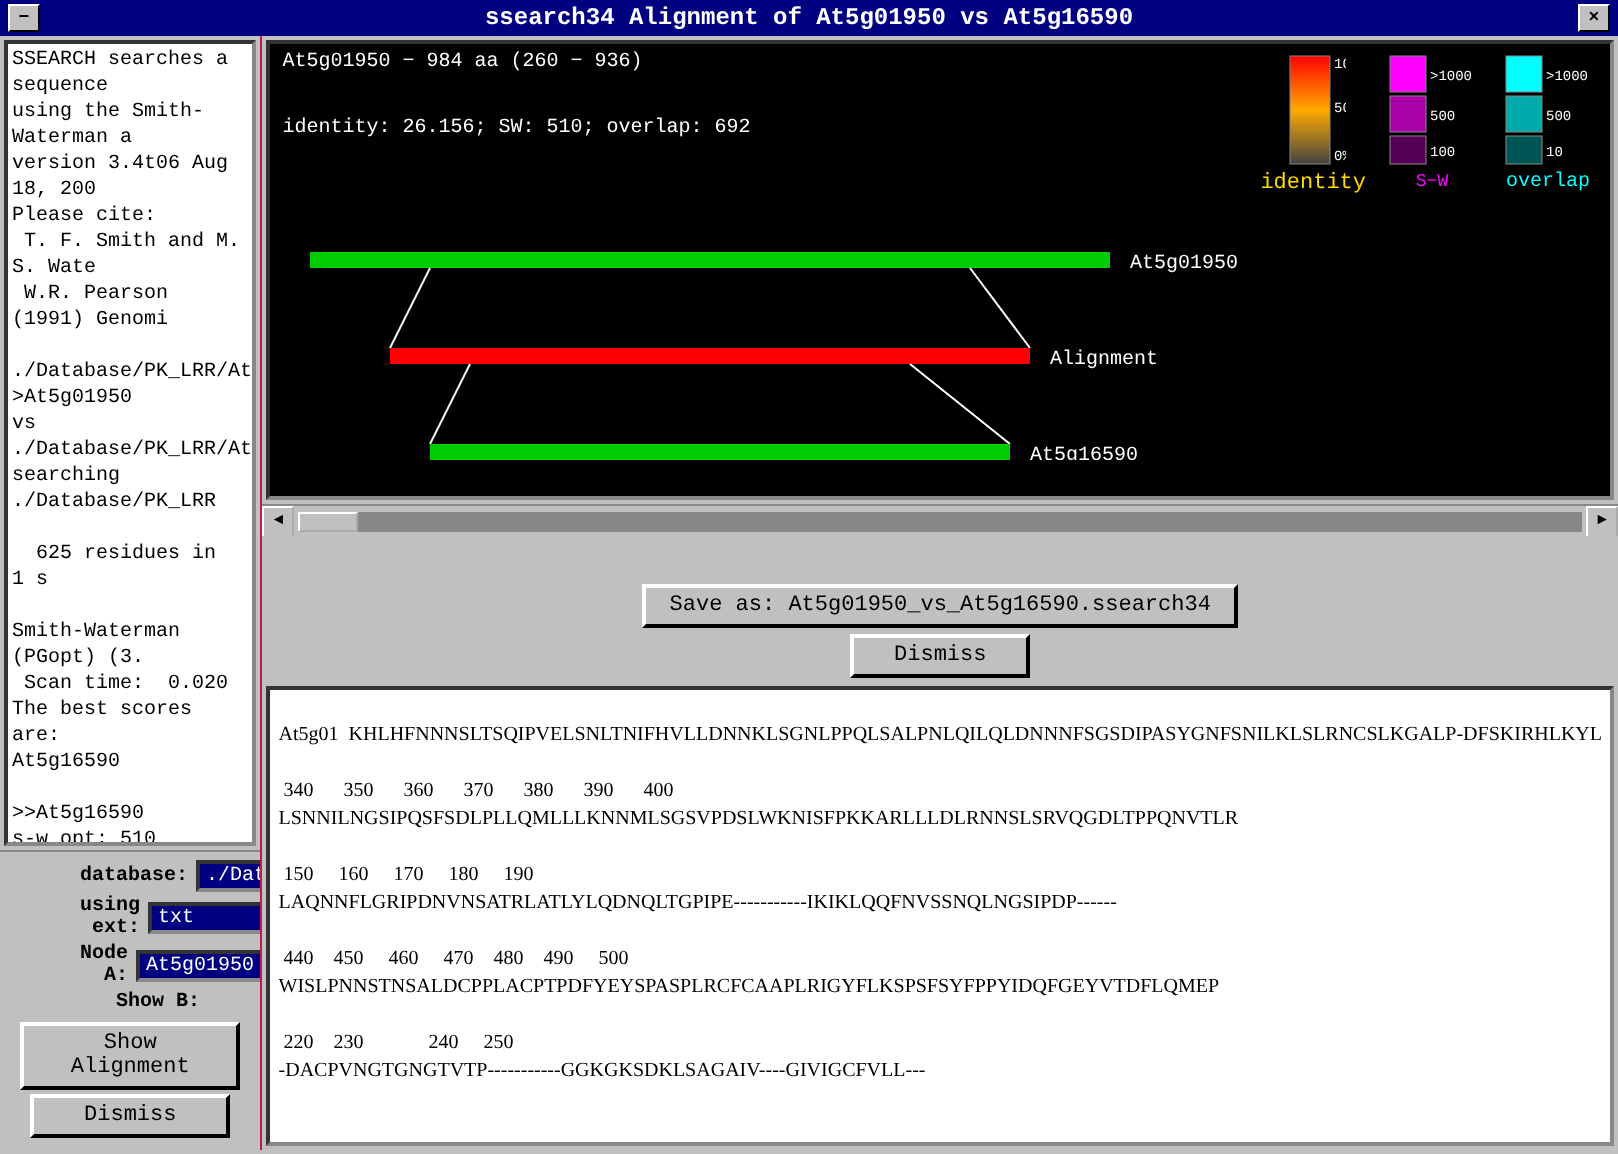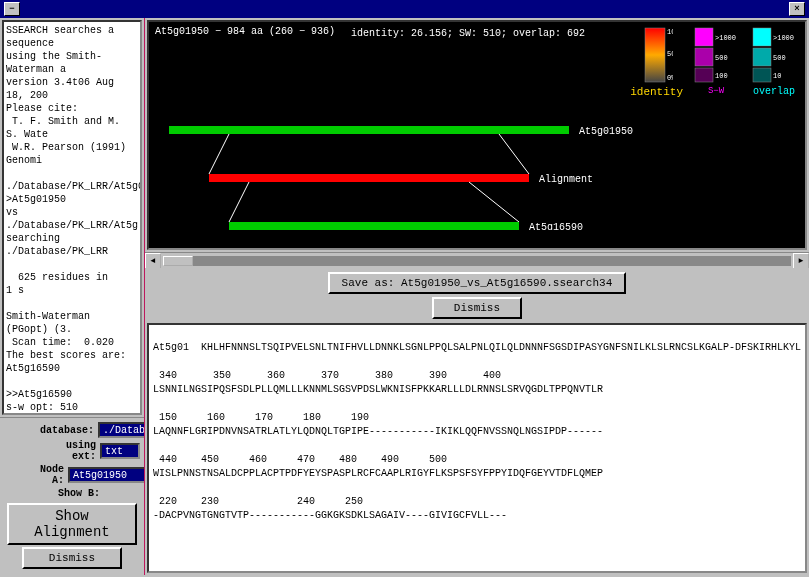--- a/index.html
+++ b/index.html
@@ -102,24 +102,24 @@
       height: 16px;
     }
     .btn-show-alignment {
       display: block;
       margin: 4px auto 2px auto;
       background: #c0c0c0;
       border: 2px outset #fff;
       border-right-color: #000;
       border-bottom-color: #000;
       padding: 3px 10px;
-      font-size: 14px;
-      font-family: 'Courier New', monospace;
-      cursor: pointer;
-      width: 130px;
+      font-size: 11px;
+      font-family: 'Courier New', monospace;
+      cursor: pointer;
+      width: 110px;
     }
     .btn-dismiss-bottom {
       display: block;
       margin: 2px auto;
       background: #c0c0c0;
       border: 2px outset #fff;
       border-right-color: #000;
       border-bottom-color: #000;
       padding: 3px 10px;
       font-size: 11px;
@@ -148,22 +148,22 @@
     
     .diagram-info {
       display: flex;
       color: white;
       font-size: 10px;
       padding: 4px 6px 2px 6px;
       justify-content: space-between;
     }
     .seq-info {
       display: flex;
-      flex-direction: row;
-      gap: 2px;
+      flex-direction: column;
+      gap: 20px;
     }
     .legend-area {
       display: flex;
       gap: 8px;
       align-items: flex-start;
     }
     .legend-col {
       display: flex;
       flex-direction: column;
       align-items: center;
@@ -212,20 +212,21 @@
       display: inline-block;
       background: #c0c0c0;
       border: 2px outset #fff;
       border-right-color: #000;
       border-bottom-color: #000;
       padding: 3px 12px;
       font-size: 11px;
       font-family: 'Courier New', monospace;
       cursor: pointer;
       margin-bottom: 3px;
+      margin-top: 20px;
     }
     .btn-dismiss {
       display: inline-block;
       background: #c0c0c0;
       border: 2px outset #fff;
       border-right-color: #000;
       border-bottom-color: #000;
       padding: 3px 20px;
       font-size: 11px;
       font-family: 'Courier New', monospace;
@@ -233,21 +234,21 @@
     }
 
     
     .seq-display {
       background: white;
       border: 2px inset #888;
       margin: 0 2px 2px 2px;
       flex: 1;
       overflow: hidden;
       padding: 2px 4px;
-      font-family: Liberation Mono, monospace;
+      font-family: Liberation Serif, serif;
       font-size: 10px;
       line-height: 1.4;
       white-space: pre;
     }
 
     .identity-label {
       color: #ffd700;
       font-size: 11px;
     }
     .sw-label {
@@ -259,20 +260,21 @@
       font-size: 10px;
     }
   </style>
 </head>
 <body>
 
 <div>
 
   <div class="title-bar">
     <span class="title-btn">−</span>
+    <span class="title-bar-text">ssearch34 Alignment of At5g01950 vs At5g16590</span>
     <span class="title-btn">×</span>
   </div>
 
   <div class="main-layout">
 
     <div class="left-panel">
       <div class="left-text-area">SSEARCH searches a sequence
 using the Smith-Waterman a
 version 3.4t06 Aug 18, 200
 Please cite:
@@ -297,42 +299,42 @@
 
   210    220   23</div>
 
       <div class="bottom-left">
         <div class="form-row">
           <span class="form-label">database:</span>
           <input class="form-input" type="text" readonly="" value="./Database/PK_LRR/" style="">
         </div>
         <div class="form-row">
           <span class="form-label">using ext:</span>
-          <input class="form-input" type="text" readonly="" style="width: 40px;" value="txt">
+          <input class="form-input" type="text" readonly="" style="width: 60px;" value="txt">
         </div>
         <div class="form-row">
           <span class="form-label">Node A:</span>
           <input class="form-input" type="text" readonly="" value="At5g01950" style="">
         </div>
         <div class="form-row">
           <span class="form-label">Show B:</span>
         </div>
         <button class="btn-show-alignment">Show Alignment</button>
         <button class="btn-dismiss-bottom">Dismiss</button>
       </div>
     </div>
 
     <div class="right-panel">
 
       <div class="diagram-area">
 
         <div class="diagram-info">
           <div class="seq-info">
             <span style="color:white;font-size:10px;">At5g01950  − 984 aa (260 − 936)</span>
-            <span style="color:white;font-size:10px;margin-top:2px;margin-left:14px;">identity: 26.156; SW: 510; overlap: 692</span>
+            <span style="color:white;font-size:10px;margin-top:2px;">identity: 26.156; SW: 510; overlap: 692</span>
           </div>
           <div class="legend-area">
 
             <div class="legend-col">
               <svg width="32" height="60">
                 <defs>
                   <linearGradient id="identGrad" x1="0" y1="0" x2="0" y2="1">
                     <stop offset="0%" stop-color="#ff0000"></stop>
                     <stop offset="50%" stop-color="#ffaa00"></stop>
                     <stop offset="100%" stop-color="#444444"></stop>

